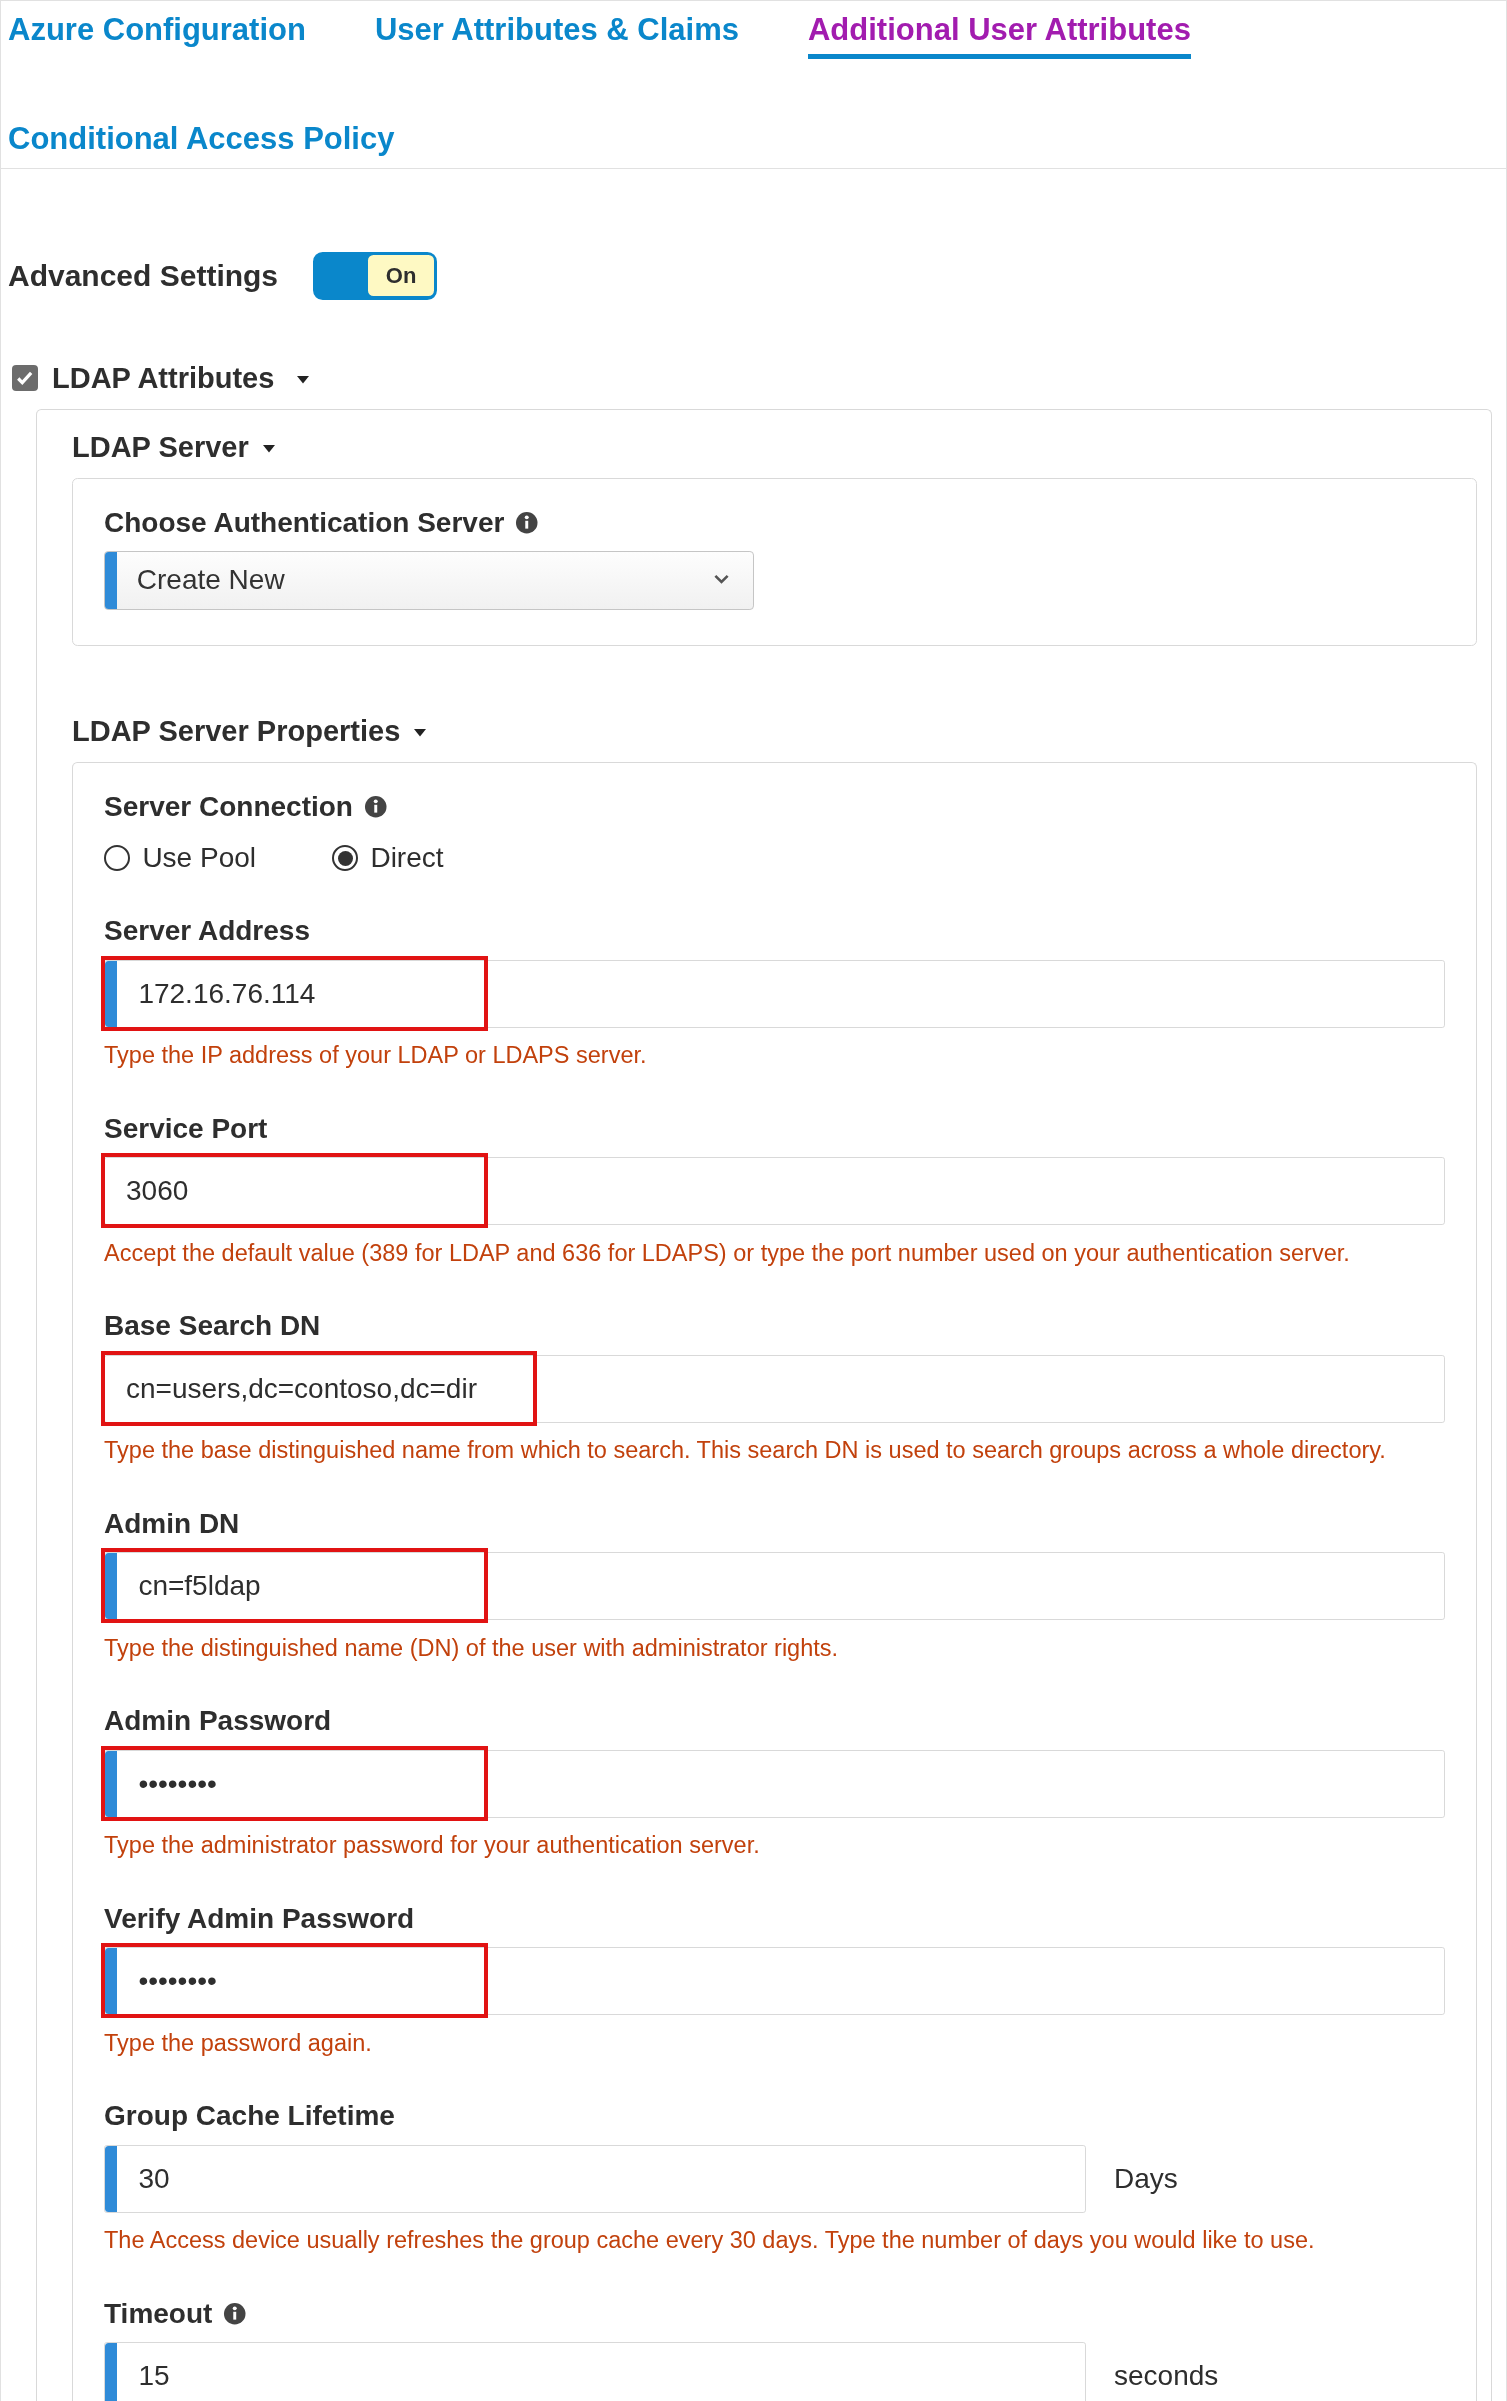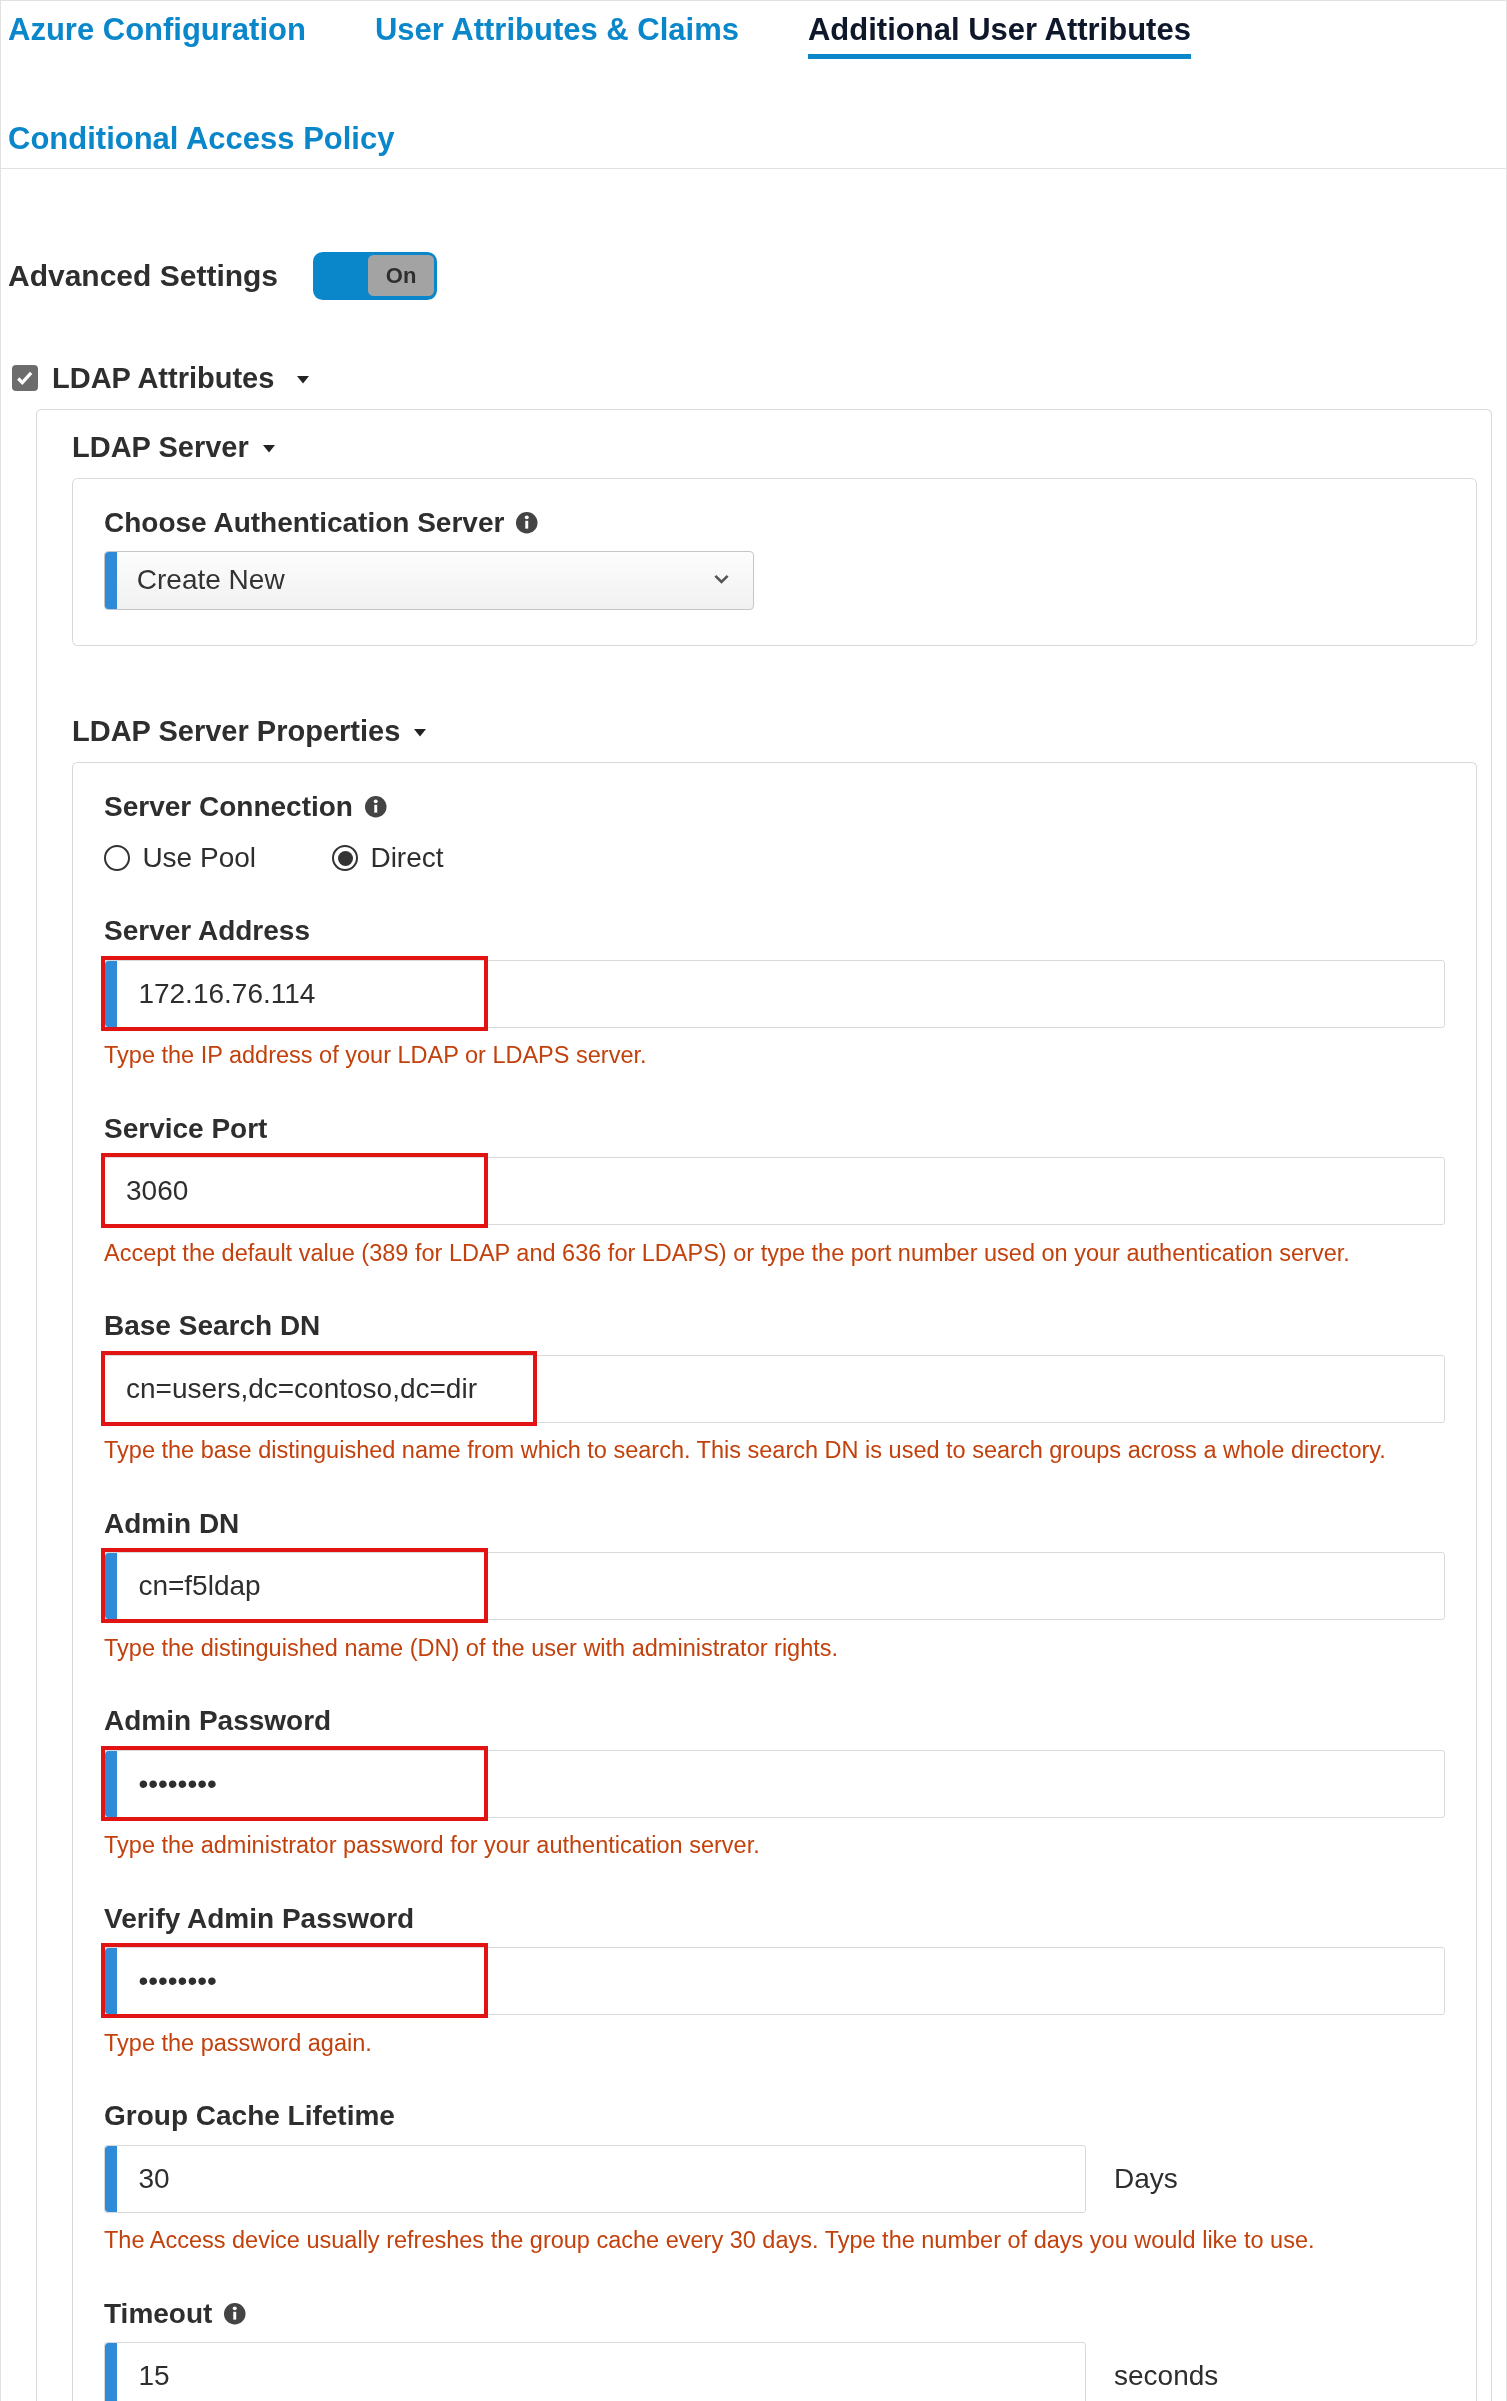--- a/index.html
+++ b/index.html
@@ -12,32 +12,32 @@
     width: 1507px;
   }
   .page { width: 1507px; border: 0.7px solid #e1e1e1; padding-bottom: 28px; }
   
   .tabs {
     padding: 11px 7px 5.5px 7px;
     border-bottom: 0.7px solid #e1e1e1;
     display: flex; flex-wrap: wrap; gap: 55px 69px;
   }
   .tab { font-size: 31px; font-weight: 700; color: #0A87CB; cursor: pointer; padding-bottom: 5.5px;}
-  .tab.active { color: #0f172a; border-bottom: 5.5px solid #0A87CB; }
+  .tab.active { color: #a21caf; border-bottom: 5.5px solid #0A87CB; }
   .tabs-row2 { width: 100%; display: flex; }
   
   .adv-row { display: flex; align-items: center; gap: 35px; padding: 83px 7px 7px 7px; }
   .adv-label { font-size: 30px; font-weight: 700; }
   .toggle {
     width: 124px; height: 48px; border: 3.5px solid #0A87CB; border-radius: 9.7px;
     background: #0A87CB; display: flex; align-items: center; justify-content: flex-end;
     cursor: pointer;
   }
   .toggle .knob {
-    width: 66px; height: 41px; background: #a3a3a3; border-radius: 5.5px;
+    width: 66px; height: 41px; background: #fef9c3; border-radius: 5.5px;
     margin: 0px; display: flex; align-items: center; justify-content: center;
     font-size: 22px; font-weight: 700;
   }
   
   .chk-row { display: flex; align-items: center; gap: 14px; padding: 55px 7px 14px 11px; font-size: 29px; font-weight: 700;}
   .chk {
     width: 26px; height: 26px; border-radius: 4.1px; background: #6c6c6c; display:flex;align-items:center;justify-content:center;
   }
   .chk svg { width: 19.4px; height: 19.4px; }
   .caret-down { display:inline-block; margin-left: 5.5px; }

